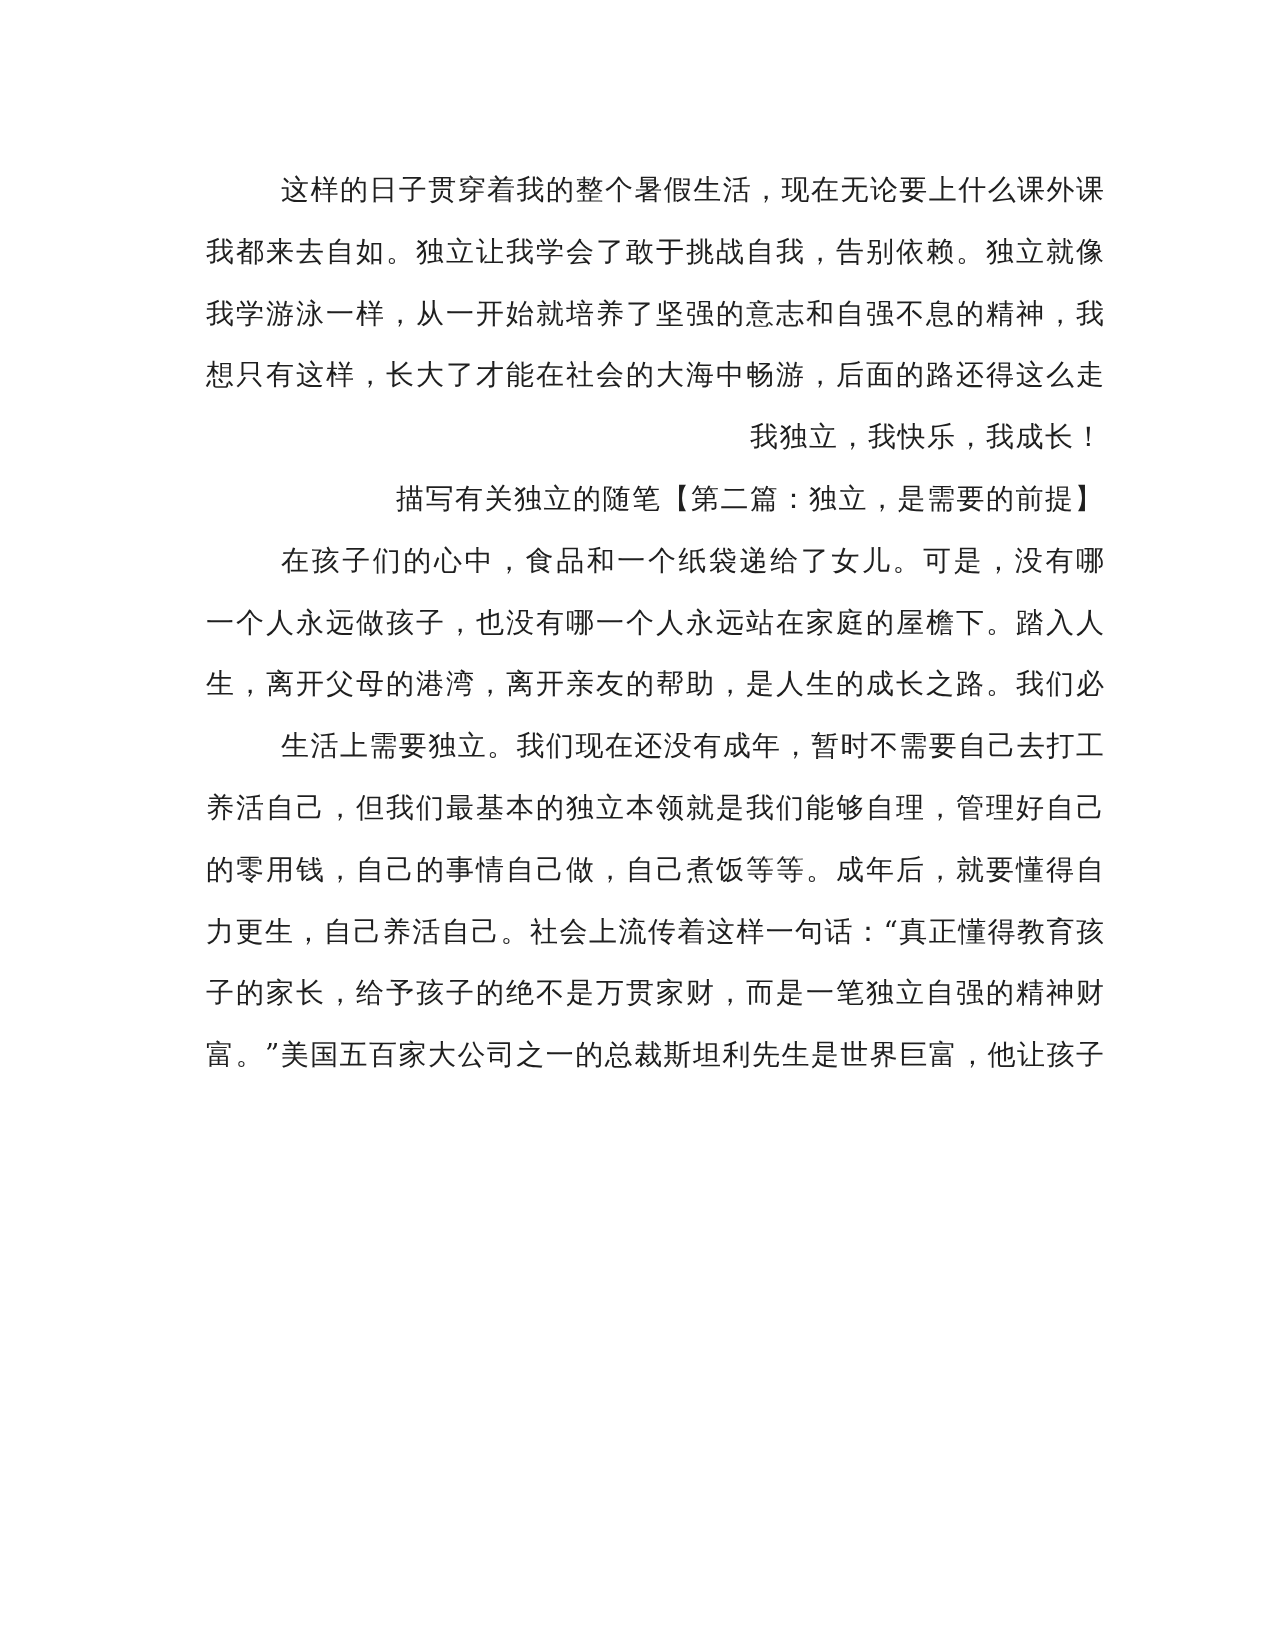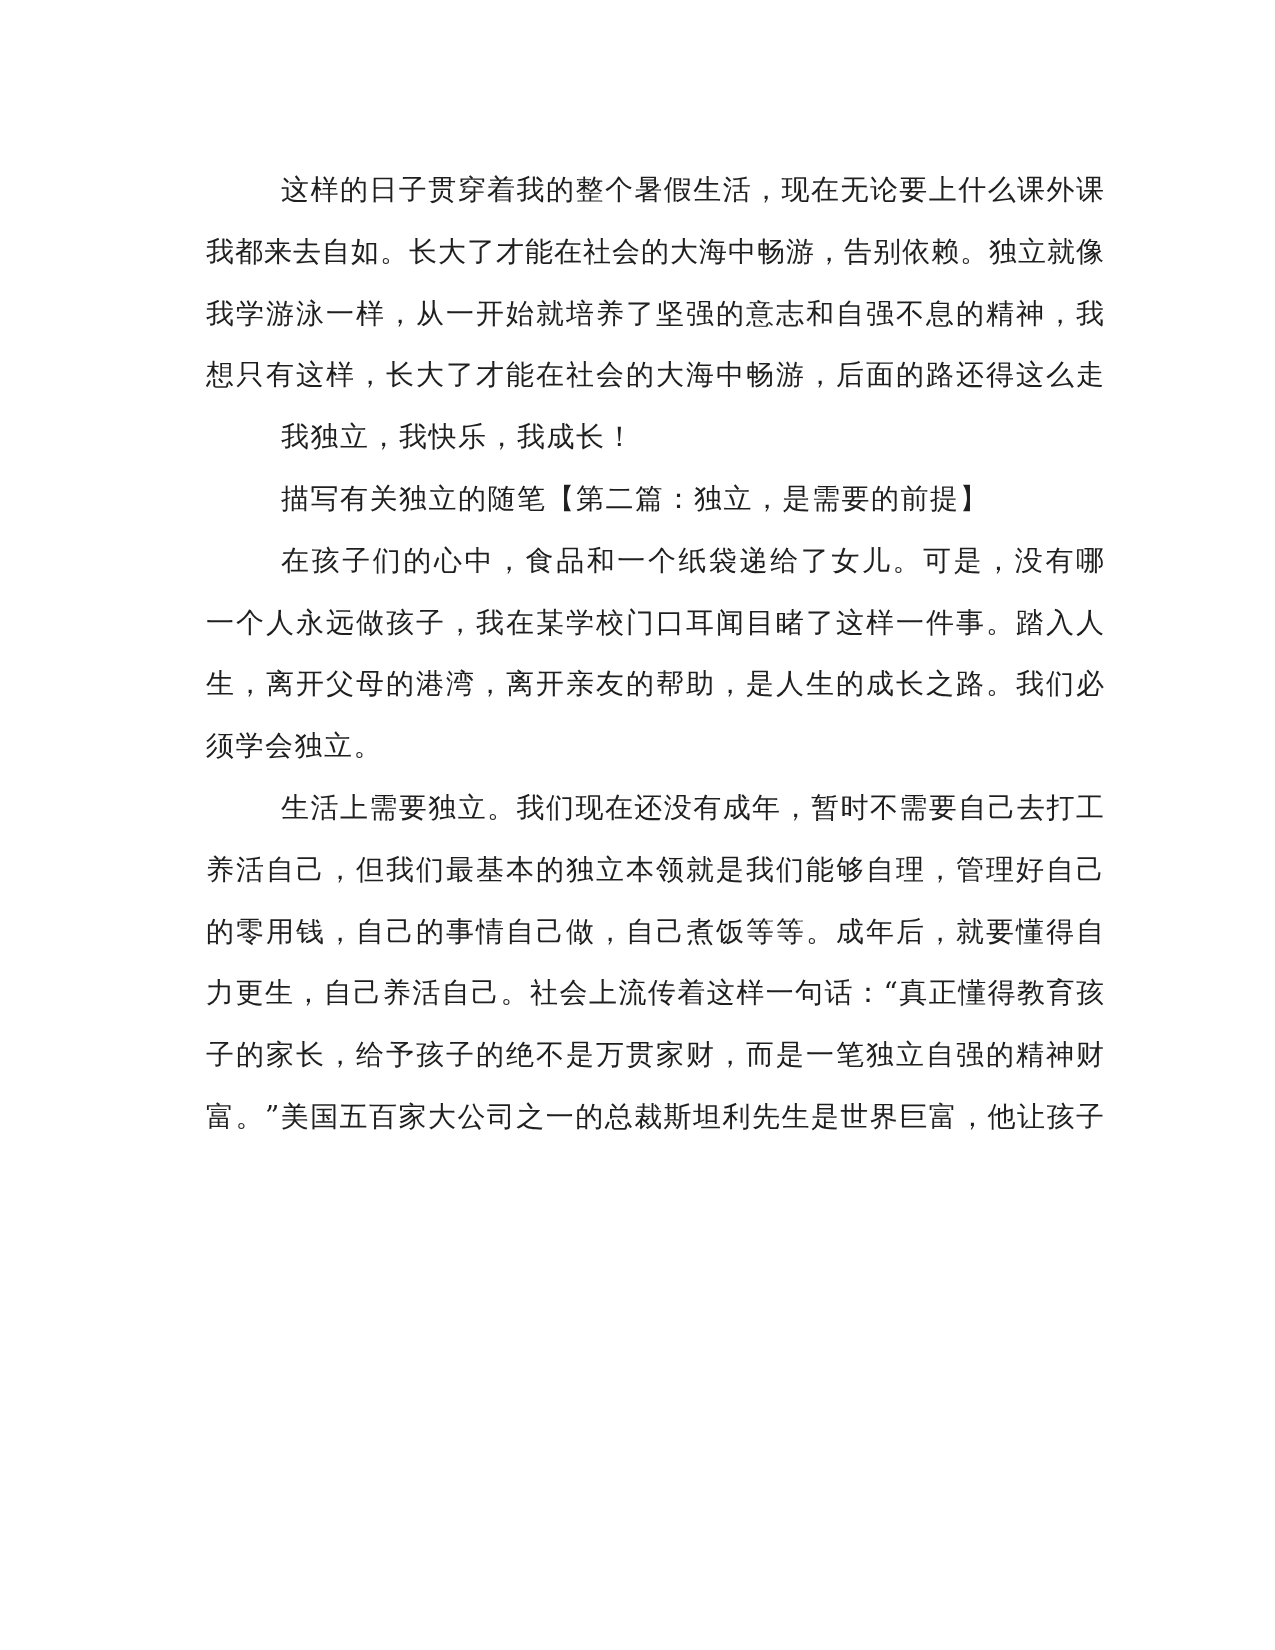--- a/index.html
+++ b/index.html
@@ -40,47 +40,47 @@
     text-align: left;
     white-space: nowrap;
   }
   .line.justify {
     text-align: justify;
     text-align-last: justify;
     white-space: normal;
   }
   .line.indent {
     padding-left: 75px;
+    text-align: right;
   }
   .line.plain {
     letter-spacing: 1.5px;
   }
 </style>
 </head>
 <body>
 
 <div class="page">
   <div class="content" id="doc-body">
       <div class="paragraph">
         <div class="line justify indent">这样的日子贯穿着我的整个暑假生活，现在无论要上什么课外课</div>
-        <div class="line justify">我都来去自如。长大了才能在社会的大海中畅游，告别依赖。独立就像</div>
+        <div class="line justify">我都来去自如。独立让我学会了敢于挑战自我，告别依赖。独立就像</div>
         <div class="line justify">我学游泳一样，从一开始就培养了坚强的意志和自强不息的精神，我</div>
         <div class="line justify">想只有这样，长大了才能在社会的大海中畅游，后面的路还得这么走</div>
       </div>
       <div class="paragraph">
         <div class="line plain indent">我独立，我快乐，我成长！</div>
       </div>
       <div class="paragraph">
         <div class="line plain indent">描写有关独立的随笔【第二篇：独立，是需要的前提】</div>
       </div>
       <div class="paragraph">
         <div class="line justify indent">在孩子们的心中，食品和一个纸袋递给了女儿。可是，没有哪</div>
-        <div class="line justify">一个人永远做孩子，我在某学校门口耳闻目睹了这样一件事。踏入人</div>
+        <div class="line justify">一个人永远做孩子，也没有哪一个人永远站在家庭的屋檐下。踏入人</div>
         <div class="line justify">生，离开父母的港湾，离开亲友的帮助，是人生的成长之路。我们必</div>
-        <div class="line plain">须学会独立。</div>
       </div>
       <div class="paragraph">
         <div class="line justify indent">生活上需要独立。我们现在还没有成年，暂时不需要自己去打工</div>
         <div class="line justify">养活自己，但我们最基本的独立本领就是我们能够自理，管理好自己</div>
         <div class="line justify">的零用钱，自己的事情自己做，自己煮饭等等。成年后，就要懂得自</div>
         <div class="line justify">力更生，自己养活自己。社会上流传着这样一句话：“真正懂得教育孩</div>
         <div class="line justify">子的家长，给予孩子的绝不是万贯家财，而是一笔独立自强的精神财</div>
         <div class="line justify">富。”美国五百家大公司之一的总裁斯坦利先生是世界巨富，他让孩子</div>
       </div>
     </div>

